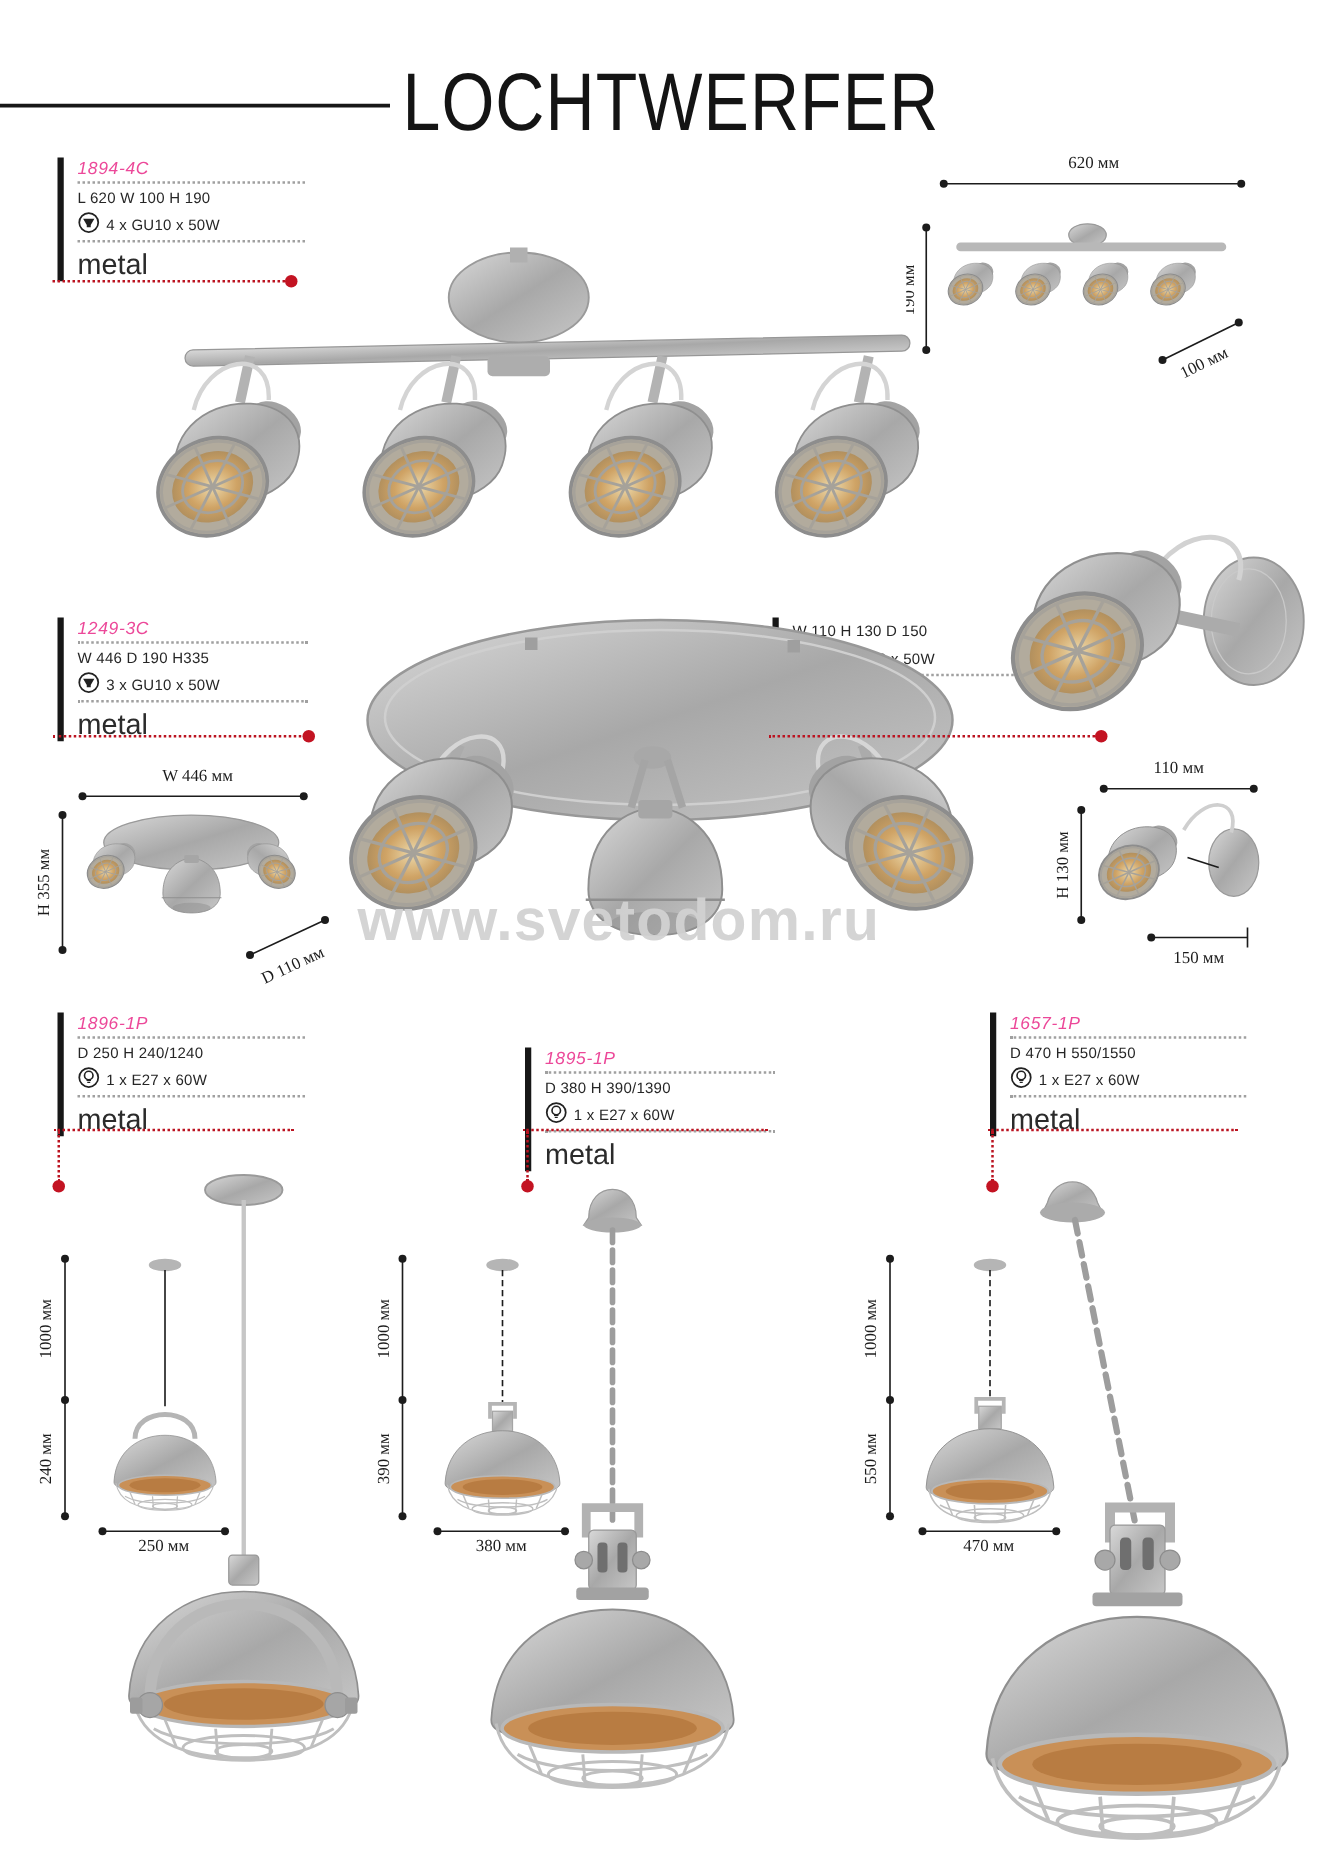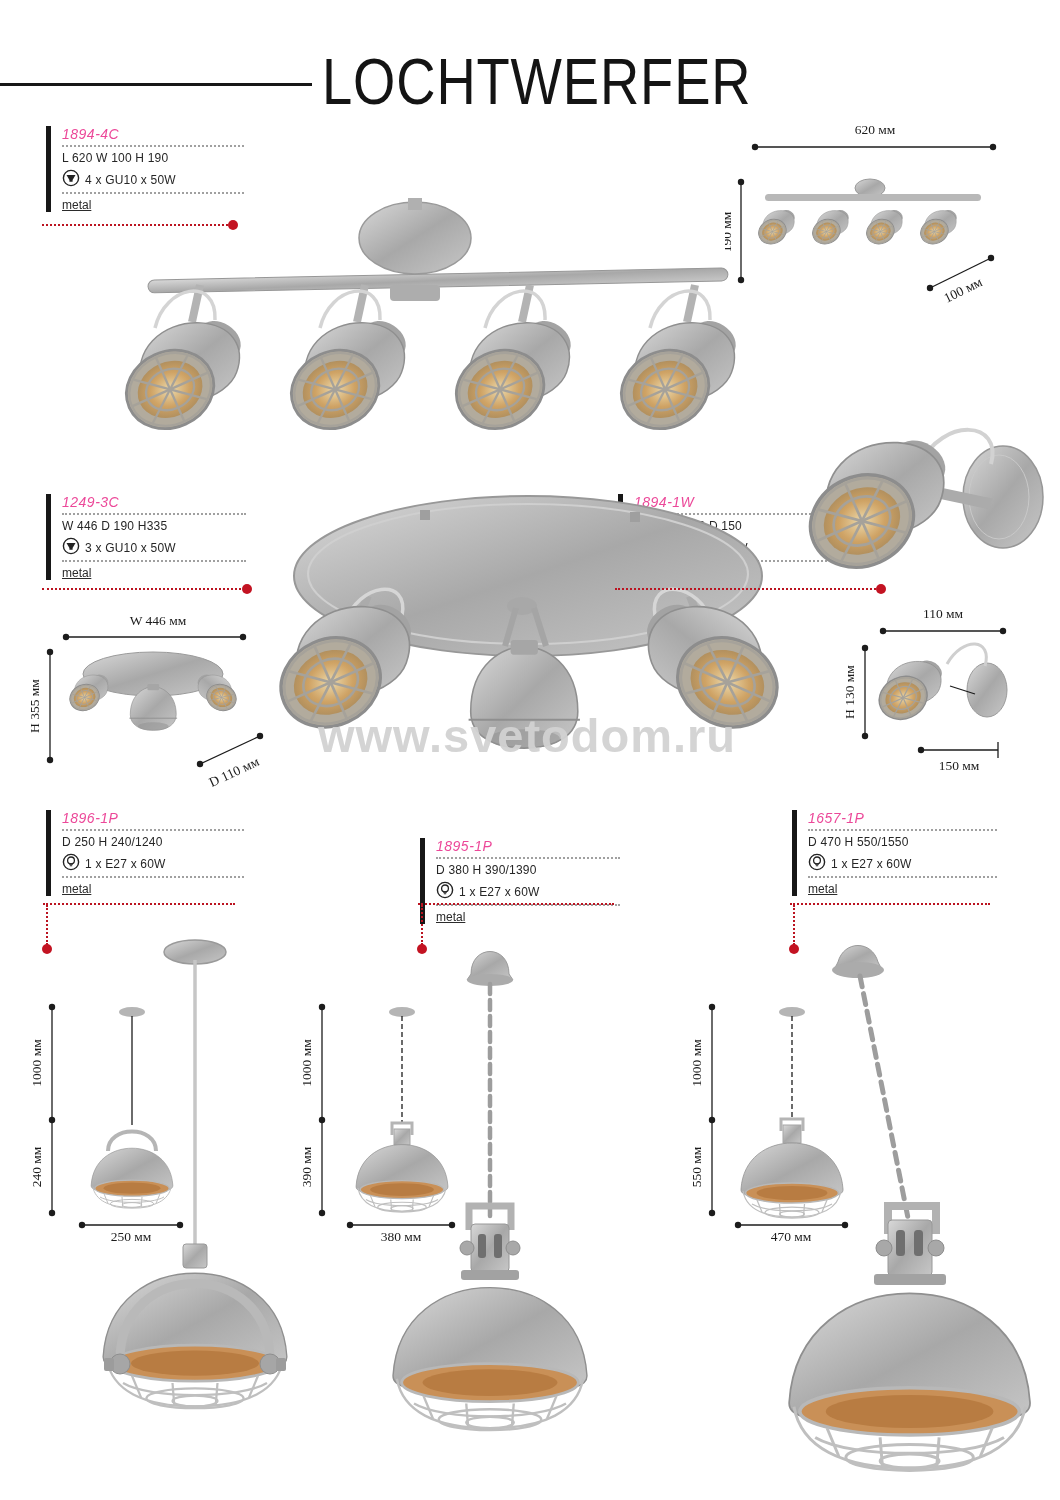--- a/index.html
+++ b/index.html
@@ -19,32 +19,32 @@
   }
 
   
   .spec-inner { border-left:5px solid #171717; padding-left:11px; }
   .spec .code {
     font-size:14px; color:#ec4899; letter-spacing:.5px;
     padding:0 0 3px 0; border-bottom:2px dotted #a0a0a0;font-style:italic;
   }
   .spec .row { font-size:12px; letter-spacing:.2px; padding-top:4px; color:#262626; }
   .spec .lamprow { display:flex; align-items:flex-end; gap:5px; border-bottom:2px dotted #a0a0a0; padding-bottom:5px; }
-  .spec .material { font-size:12px; padding-top:4px;text-decoration:underline; }
+  .spec .material { font-size:23px; padding-top:4px; }
   .bulb { display:inline-flex; width:18px; height:18px; flex:0 0 auto; }
 
   
   .leader-h { border-top:2px dotted #bb1320; height:0; z-index:4; }
   .leader-v { border-left:2px dotted #bb1320; width:0; z-index:4; }
   .leader-dot { width:10px; height:10px; border-radius:50%; background:#c31322; z-index:4; }
 
   
   .watermark {
     left:286px; top:708px; z-index:6; font-size:47px; font-weight:bold;
-    color:#d2d2d2; letter-spacing:1px; white-space:nowrap; opacity:.95;margin-left:32px;
+    color:#d2d2d2; letter-spacing:1px; white-space:nowrap; opacity:.95;
   }
 
   svg.photo { z-index:1; }
   svg.dim  { z-index:2; }
   svg.dim text { font-family:"Liberation Serif", serif; font-size:13.5px; fill:#1c1c1c; }
   svg.dim line { stroke:#1c1c1c; stroke-width:1.3px; }
   svg.dim circle.pt { fill:#1c1c1c; }
 </style>
 </head>
 <body>
@@ -232,21 +232,20 @@
     <use href="#spotHead" transform="translate(212,56) scale(-0.32,0.32)"></use>
   </g>
   <line x1="172" y1="152" x2="232" y2="124"></line>
     <circle class="pt" cx="172" cy="152" r="3.2"></circle>
     <circle class="pt" cx="232" cy="124" r="3.2"></circle>
   <text transform="rotate(-25 208 164)" x="208" y="164" text-anchor="middle">D 110 мм</text>
 </svg>
 
 <div class="abs spec" style="left:618px;top:494px;width:265px">
   <div class="spec-inner">
-    <div class="code">1894-1W</div>
     <div class="row">W 110 H 130 D 150</div>
     <div class="row lamprow">
       <span class="bulb">
         <svg width="18" height="18" viewBox="0 0 18 18">
             <circle cx="9" cy="9" r="7.6" fill="none" stroke="#222" stroke-width="1.4"></circle>
             <path d="M4.5,6 L13.5,6 L10.6,11 L10.6,12.8 L7.4,12.8 L7.4,11 Z" fill="#222"></path>
           </svg>
       </span>
       <span>1 x GU10 x 50W</span>
     </div>

